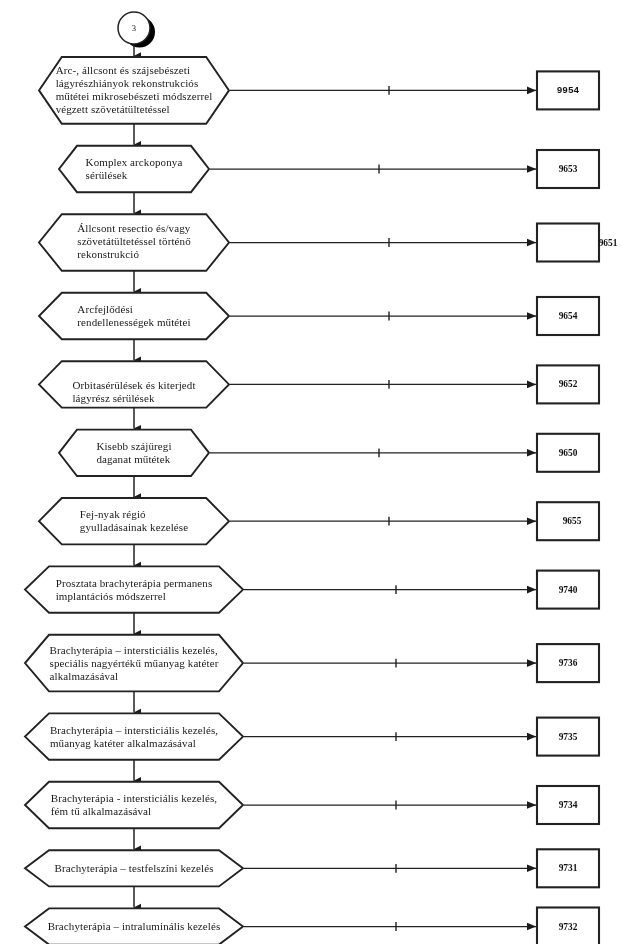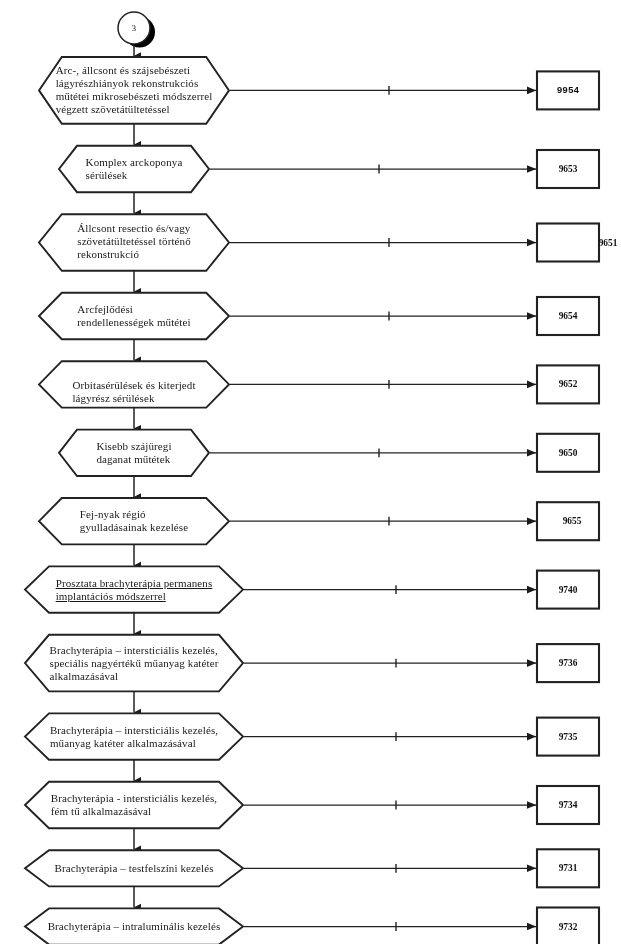--- a/index.html
+++ b/index.html
@@ -178,21 +178,21 @@
       <div class="code-label" style="left: 537px; top: 297px; width: 62px; height: 38px;">9654</div>
       <div class="node-label" style="left: 39px; top: 361.2px; width: 190px; height: 46.4px; margin-top: 8px;">Orbitasérülések és kiterjedt
 lágyrész sérülések</div>
       <div class="code-label" style="left: 537px; top: 365.4px; width: 62px; height: 38px;">9652</div>
       <div class="node-label" style="left: 59px; top: 429.6px; width: 150px; height: 46.4px;">Kisebb szájüregi
 daganat műtétek</div>
       <div class="code-label" style="left: 537px; top: 433.8px; width: 62px; height: 38px;">9650</div>
       <div class="node-label" style="left: 39px; top: 498px; width: 190px; height: 46.4px;">Fej-nyak régió
 gyulladásainak kezelése</div>
       <div class="code-label" style="left: 537px; top: 502.2px; width: 70px; height: 38px;">9655</div>
-      <div class="node-label" style="left: 25px; top: 566.4px; width: 218px; height: 46.4px; text-decoration: underline;">Prosztata brachyterápia permanens
+      <div class="node-label" style="left: 25px; top: 566.4px; width: 218px; height: 46.4px;">Prosztata brachyterápia permanens
 implantációs módszerrel</div>
       <div class="code-label" style="left: 537px; top: 570.6px; width: 62px; height: 38px;">9740</div>
       <div class="node-label" style="left: 25px; top: 634.8px; width: 218px; height: 56.6px;">Brachyterápia – intersticiális kezelés,
 speciális nagyértékű műanyag katéter
 alkalmazásával</div>
       <div class="code-label" style="left: 537px; top: 644.1px; width: 62px; height: 38px; text-align: right;">9736</div>
       <div class="node-label" style="left: 25px; top: 713.4px; width: 218px; height: 46.4px;">Brachyterápia – intersticiális kezelés,
 műanyag katéter alkalmazásával</div>
       <div class="code-label" style="left: 537px; top: 717.6px; width: 62px; height: 38px;">9735</div>
       <div class="node-label" style="left: 25px; top: 781.8px; width: 218px; height: 46.4px;">Brachyterápia - intersticiális kezelés,

